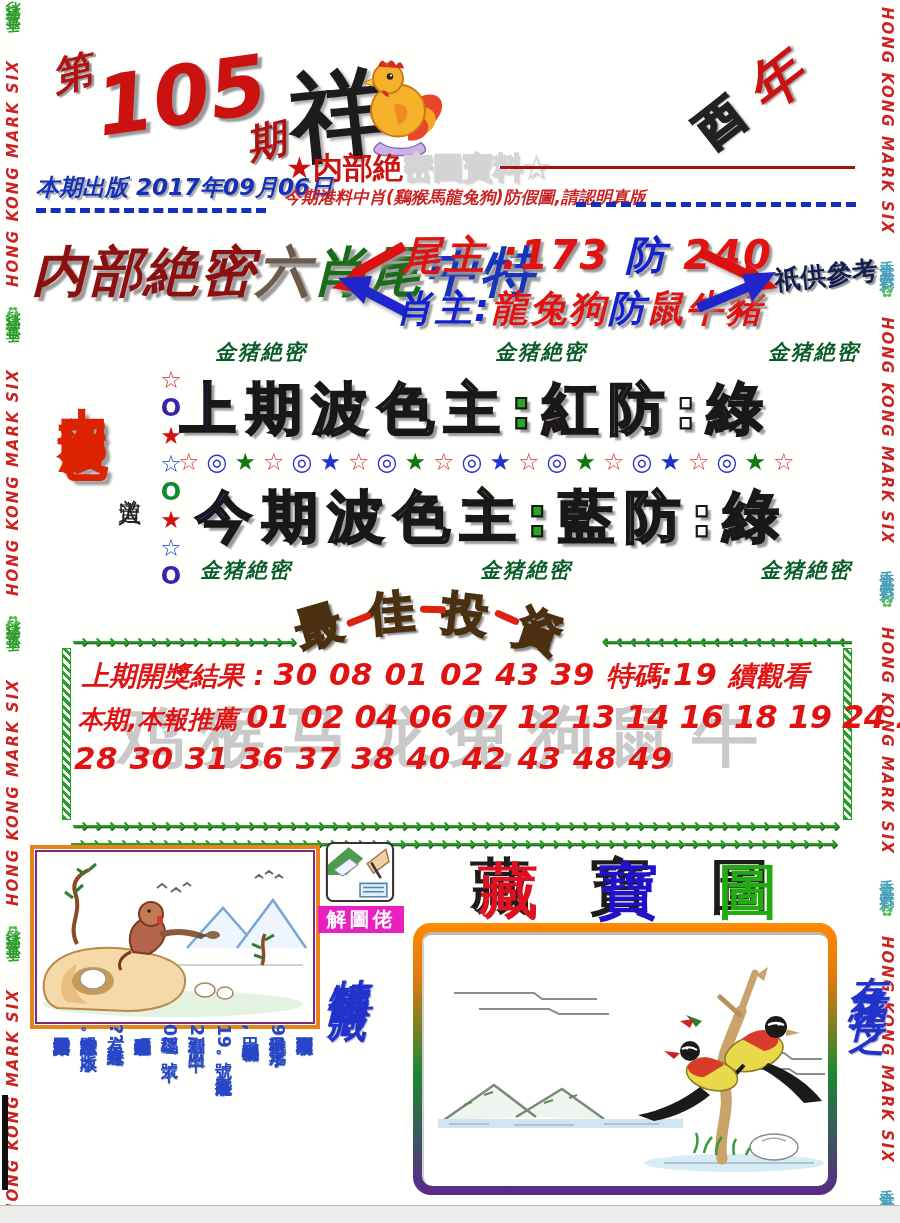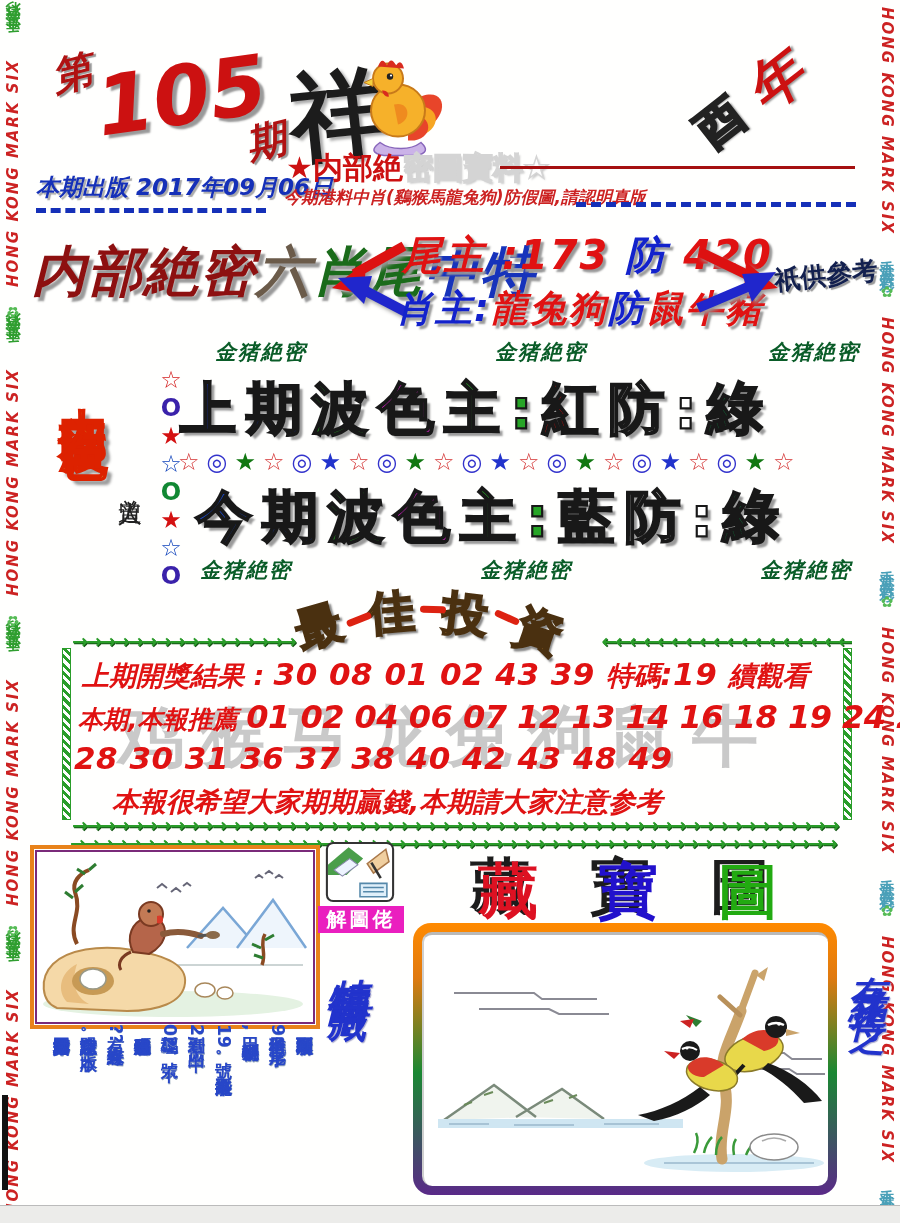--- a/index.html
+++ b/index.html
@@ -117,21 +117,21 @@
 
   <div class="abs" style="left:318px;top:236px;width:90px;height:85px;filter:drop-shadow(3px 3px 2px #999);">
     <svg width="90" height="85" viewBox="0 0 90 85">
       <line x1="86" y1="10" x2="36" y2="38" stroke="#dd1111" stroke-width="10"></line>
       <polygon points="14,52 48,26 46,58" fill="#dd1111"></polygon>
       <line x1="88" y1="76" x2="42" y2="52" stroke="#2026cc" stroke-width="10"></line>
       <polygon points="20,42 54,40 46,68" fill="#2026cc"></polygon>
     </svg>
   </div>
 
-  <div class="abs wz" style="left:402px;top:228px;"><span style="color: rgb(224, 18, 18);">尾主 :</span><span style="color: rgb(224, 18, 18);">173 </span><span style="color: rgb(19, 34, 204);">防 </span><span style="color: rgb(224, 18, 18);">420</span></div>
+  <div class="abs wz" style="left:402px;top:228px;"><span style="color: rgb(224, 18, 18);">尾主 :</span><span style="color: rgb(224, 18, 18);">173 </span><span style="color: rgb(19, 34, 204);">防 </span><span style="color: rgb(224, 18, 18);">240</span></div>
   <div class="abs wz" style="left:396px;top:284px;font-size:37px;"><span style="color: rgb(19, 34, 204);">肖主:</span><span style="color: rgb(224, 18, 18);">龍兔狗</span><span style="color: rgb(19, 34, 204);">防</span><span style="color: rgb(224, 18, 18);">鼠牛豬</span></div>
 
   <div class="abs" style="left:694px;top:240px;width:95px;height:75px;filter:drop-shadow(3px 3px 2px #999);">
     <svg width="95" height="75" viewBox="0 0 95 75">
       <line x1="6" y1="12" x2="60" y2="38" stroke="#dd1111" stroke-width="10"></line>
       <polygon points="84,48 52,22 50,52" fill="#dd1111"></polygon>
       <line x1="4" y1="68" x2="56" y2="46" stroke="#2026cc" stroke-width="10"></line>
       <polygon points="82,32 48,34 58,62" fill="#2026cc"></polygon>
     </svg>
   </div>
@@ -173,21 +173,20 @@
   <div class="abs redbar" style="left:420px;top:606px;width:26px;transform:rotate(2deg);"></div>
   <div class="abs redbar" style="left:494px;top:614px;width:26px;transform:rotate(24deg);"></div>
 
   <div class="abs sidebar-green" style="left:62px;top:648px;height:170px;"></div>
   <div class="abs sidebar-green" style="left:843px;top:648px;height:170px;"></div>
 
   <div class="abs wm" style="left:118px;top:692px;">鸡猴马龙兔狗鼠牛</div>
   <div class="abs results-line" style="left:82px;top:656px;"><span class="scr">上期開獎結果 : </span><span class="num">30 08 01 02 43 39 </span><span class="scr">特碼</span><span class="num">:19 </span><span class="scr">續觀看</span></div>
   <div class="abs results-line" style="left:78px;top:698px;"><span class="scr2">本期,本報推薦 </span><span class="num2">01 02 04 06 07 12 13 14 16 18 19 24 25 26</span></div>
   <div class="abs results-line num" style="left:74px;top:740px;">28 30 31 36 37 38 40 42 43 48 49</div>
-  <div class="abs results-line scr" style="left:112px;top:784px;">本報很希望大家期期贏錢,本期請大家注意参考</div>
 
   <div class="abs chain" style="left:72px;top:814px;width:780px;">→→→→→→→→→→→→→→→→→→→→→→→→→→→→→→→→→→→→→→→→→→→→→→→→→→→→→→→</div>
   <div class="abs chain" style="left:70px;top:832px;width:786px;">→→→→→→→→→→→→→→→→→→→→→→→→→→→→→→→→→→→→→→→→→→→→→→→→→→→→→→→</div>
 
   <div class="abs monkeybox" style="left:30px;top:845px;width:282px;height:176px;">
     <div class="inner">
       <svg width="272" height="166" viewBox="0 0 272 166">
         <ellipse cx="136" cy="152" rx="130" ry="13" fill="#e4f2e2"></ellipse>
         <path d="M100 113 H266" stroke="#9aa" stroke-width="1" fill="none"></path>
         <path d="M150 96 L186 56 L221 96" stroke="#7aa7d6" stroke-width="2.5" fill="#eef5fc"></path>

